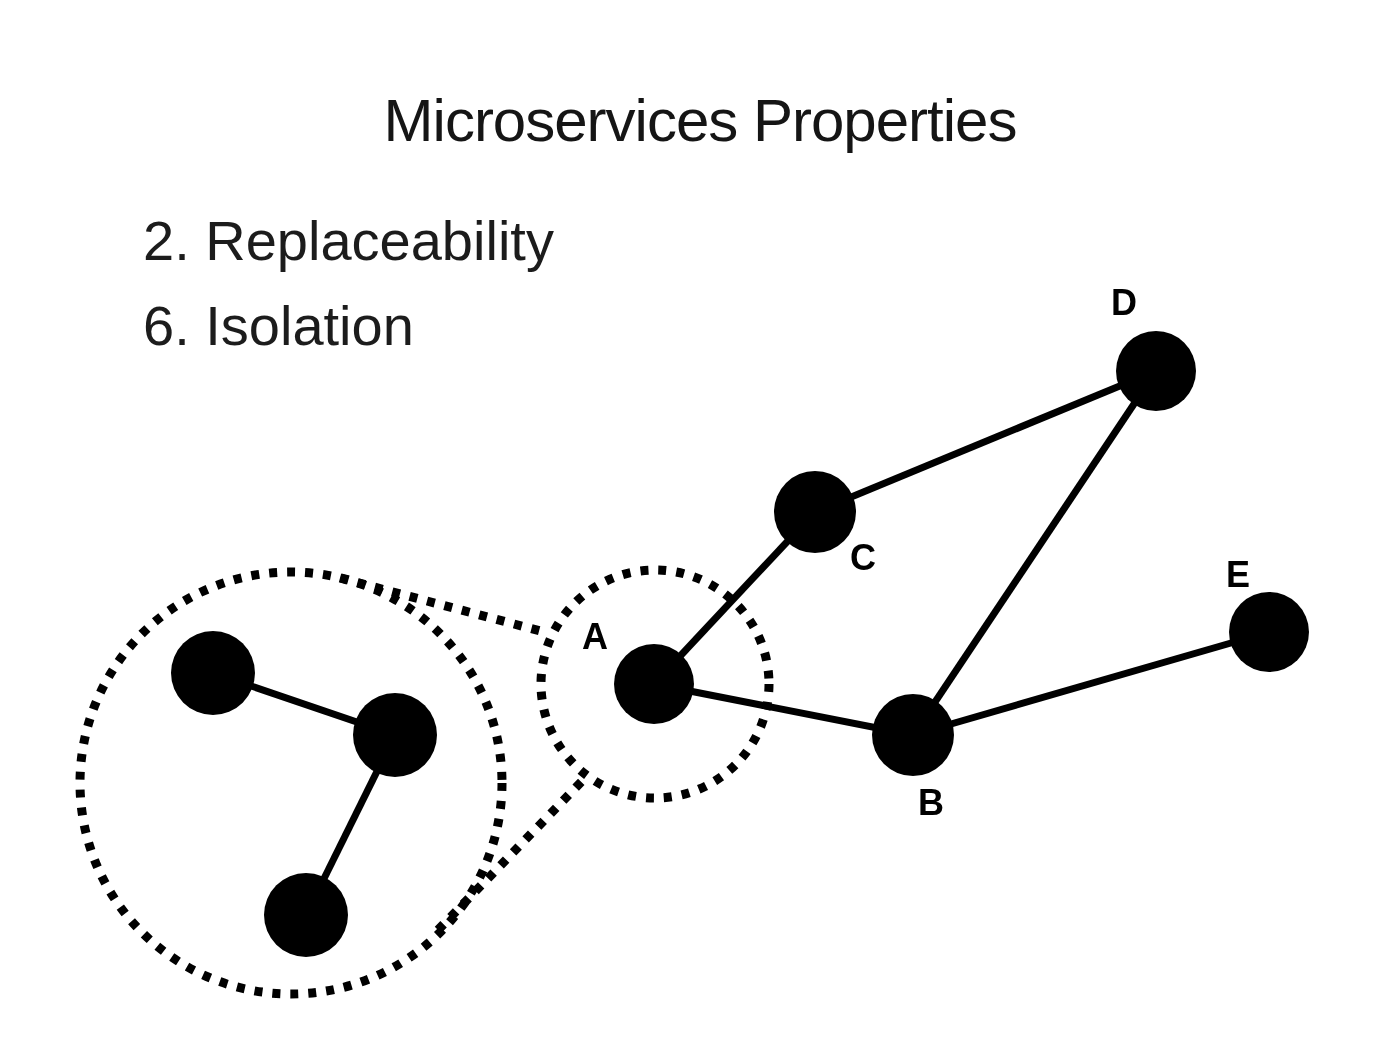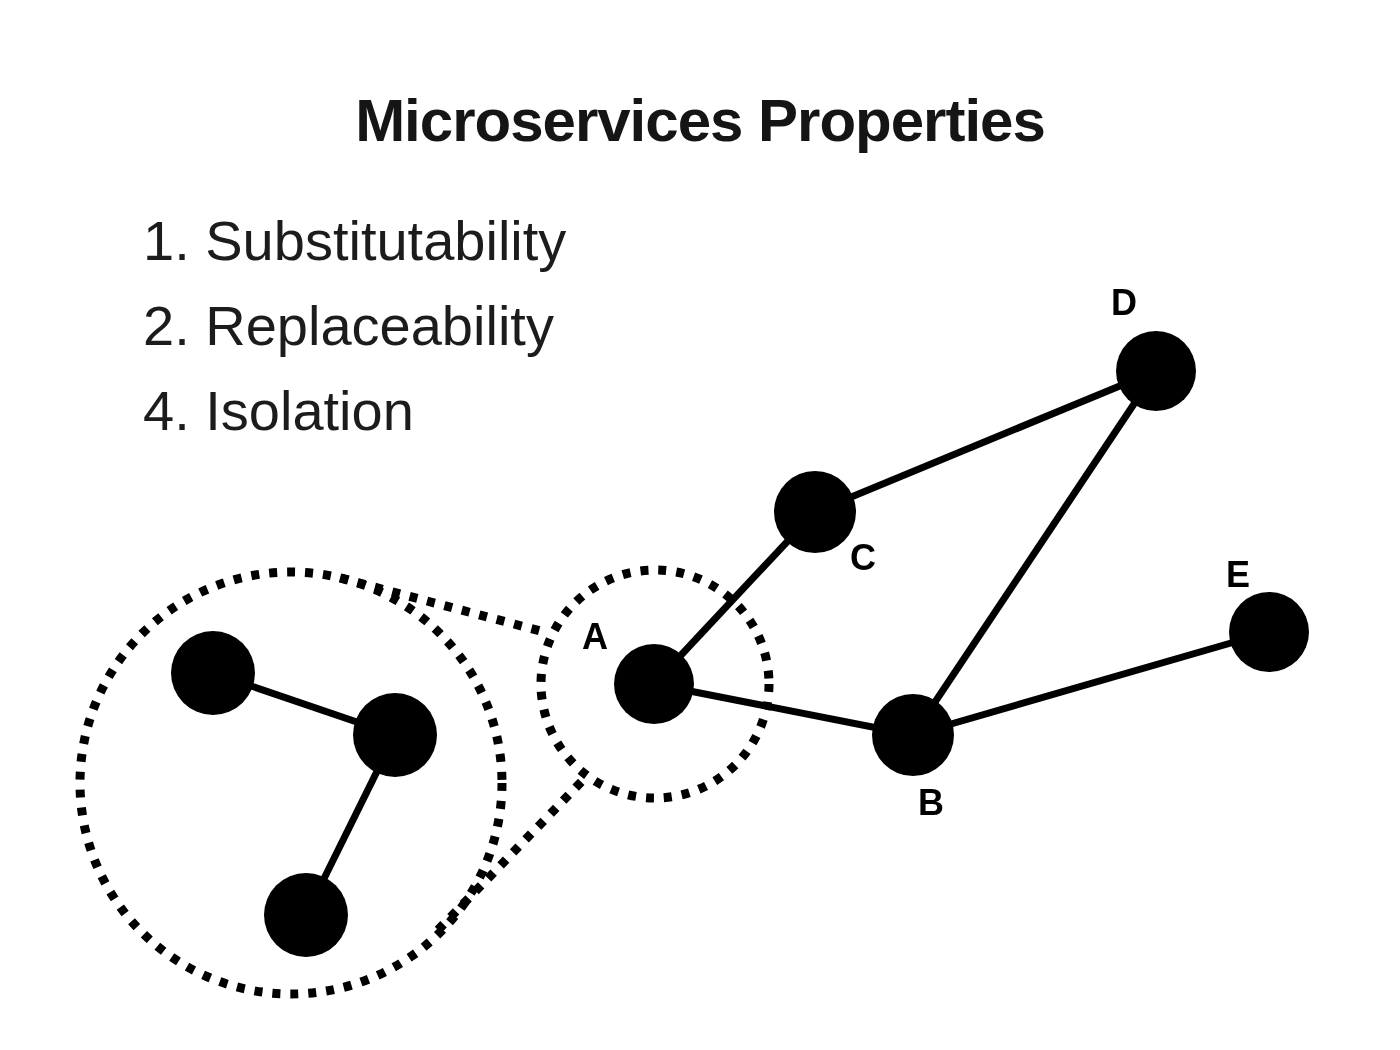--- a/index.html
+++ b/index.html
@@ -15,21 +15,21 @@
     overflow: hidden;
     font-family: "Liberation Sans", sans-serif;
   }
   .title {
     position: absolute;
     top: 86px;
     left: 0;
     width: 100%;
     text-align: center;
     font-size: 60px;
-    font-weight: 700;
+    font-weight: 400;
     letter-spacing: -1px;
     color: #151515;
   }
   .props {
     position: absolute;
     left: 143px;
     top: 198px;
   }
   .prop-item {
     font-size: 56px;
@@ -44,23 +44,22 @@
     top: 0;
   }
 </style>
 </head>
 <body>
 
 <div id="slide">
   <div class="title">Microservices Properties</div>
 
   <div class="props">
-      <div class="prop-item">1. Substitutability</div>
       <div class="prop-item">2. Replaceability</div>
-      <div class="prop-item">4. Isolation</div>
+      <div class="prop-item">6. Isolation</div>
     </div>
 
   <svg id="diagram-svg" width="1400" height="1050" viewBox="0 0 1400 1050">
       <circle cx="291" cy="783" r="211" fill="none" stroke="#000000" stroke-width="9" stroke-dasharray="8 10"></circle>
       <circle cx="655" cy="684" r="114" fill="none" stroke="#000000" stroke-width="9" stroke-dasharray="8 10"></circle>
       <line x1="340" y1="578" x2="548" y2="633" fill="none" stroke="#000000" stroke-width="9" stroke-dasharray="8 10"></line>
       <line x1="438" y1="930" x2="587" y2="776" fill="none" stroke="#000000" stroke-width="9" stroke-dasharray="8 10"></line>
       <line x1="213" y1="673" x2="395" y2="735" stroke="#000000" stroke-width="7"></line>
       <line x1="395" y1="735" x2="306" y2="915" stroke="#000000" stroke-width="7"></line>
       <circle cx="213" cy="673" r="42" fill="#000000"></circle>

